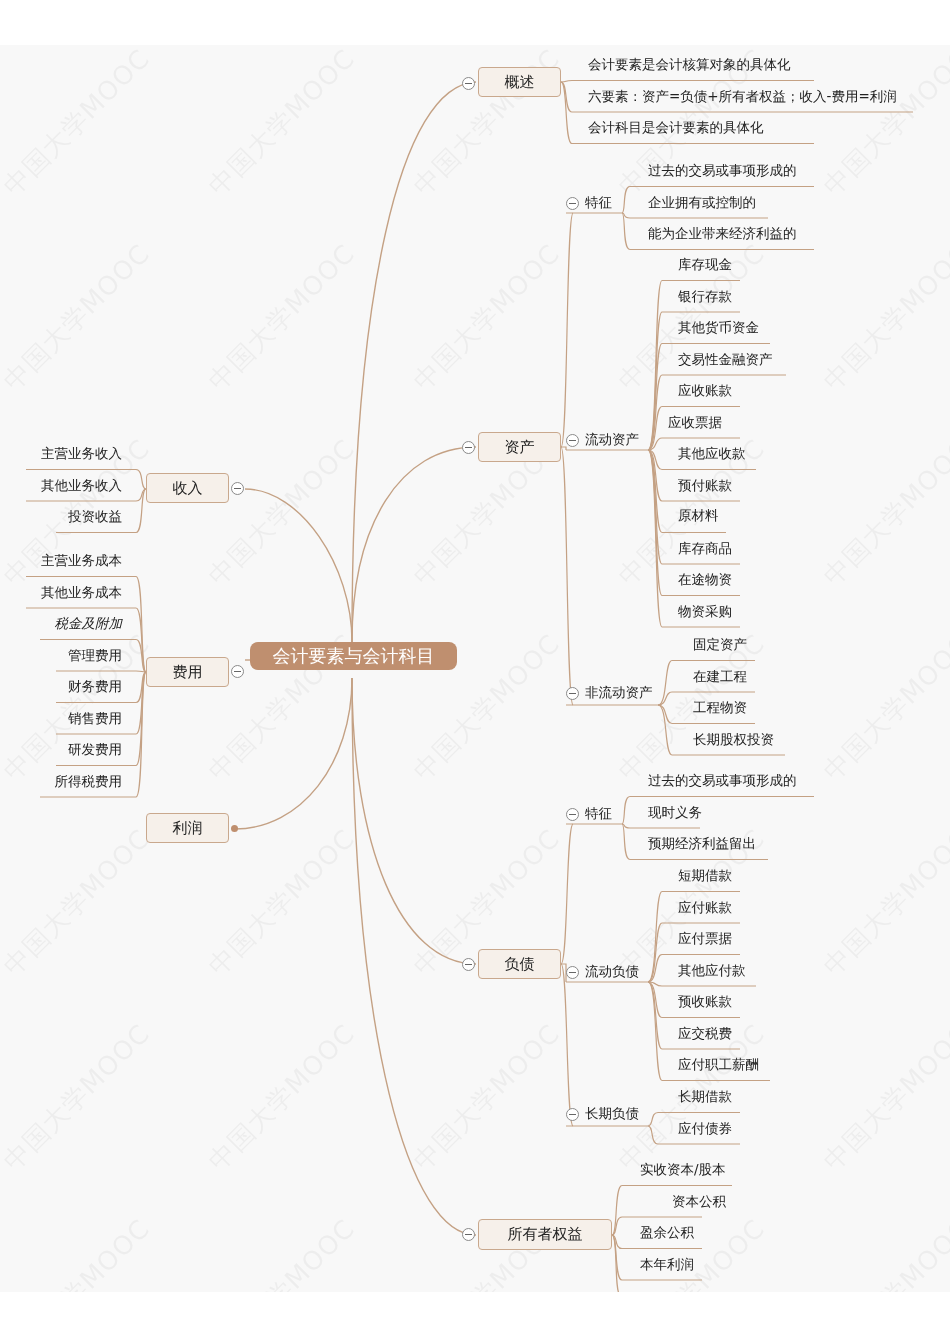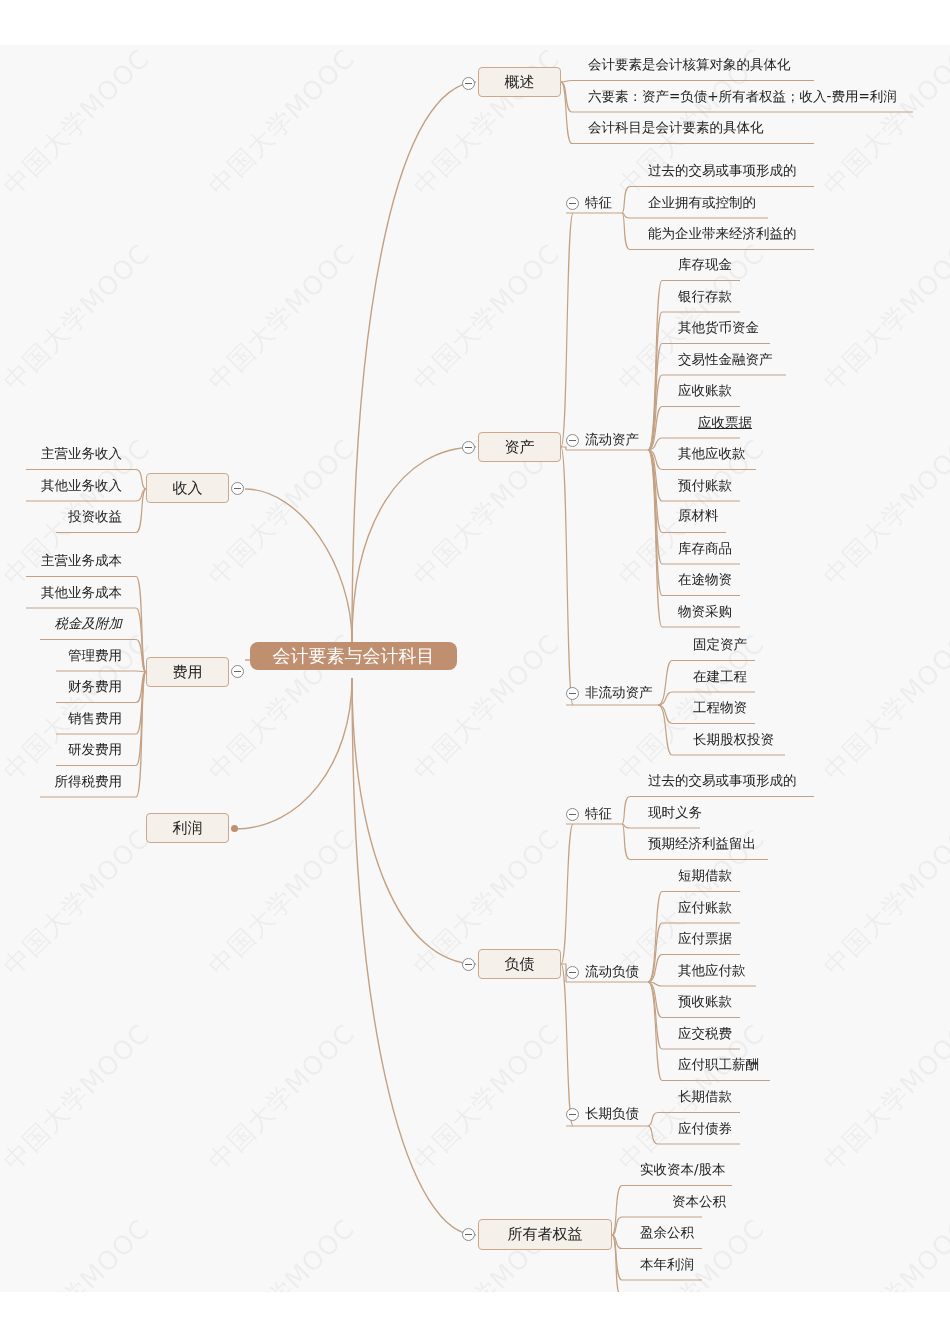--- a/index.html
+++ b/index.html
@@ -274,21 +274,21 @@
       <div class="node leaf" style="left: 588px; top: 41.5px;">六要素：资产=负债+所有者权益；收入-费用=利润</div>
       <div class="node leaf" style="left: 588px; top: 73px;">会计科目是会计要素的具体化</div>
       <div class="node leaf" style="left: 648px; top: 116px;">过去的交易或事项形成的</div>
       <div class="node leaf" style="left: 648px; top: 147.5px;">企业拥有或控制的</div>
       <div class="node leaf" style="left: 648px; top: 179px;">能为企业带来经济利益的</div>
       <div class="node leaf" style="left: 678px; top: 210px;">库存现金</div>
       <div class="node leaf" style="left: 678px; top: 241.5px;">银行存款</div>
       <div class="node leaf" style="left: 678px; top: 273px;">其他货币资金</div>
       <div class="node leaf" style="left: 678px; top: 304.5px;">交易性金融资产</div>
       <div class="node leaf" style="left: 678px; top: 336px;">应收账款</div>
-      <div class="node leaf" style="left: 698px; top: 367.5px; text-decoration: underline;">应收票据</div>
+      <div class="node leaf" style="left: 668px; top: 367.5px;">应收票据</div>
       <div class="node leaf" style="left: 678px; top: 399px;">其他应收款</div>
       <div class="node leaf" style="left: 678px; top: 430.5px;">预付账款</div>
       <div class="node leaf" style="left: 678px; top: 462px; font-family: Liberation Serif, serif;">原材料</div>
       <div class="node leaf" style="left: 678px; top: 493.5px;">库存商品</div>
       <div class="node leaf" style="left: 678px; top: 525px;">在途物资</div>
       <div class="node leaf" style="left: 678px; top: 556.5px;">物资采购</div>
       <div class="node leaf" style="left: 693px; top: 590px;">固定资产</div>
       <div class="node leaf" style="left: 693px; top: 621.5px;">在建工程</div>
       <div class="node leaf" style="left: 693px; top: 653px;">工程物资</div>
       <div class="node leaf" style="left: 693px; top: 684.5px;">长期股权投资</div>

